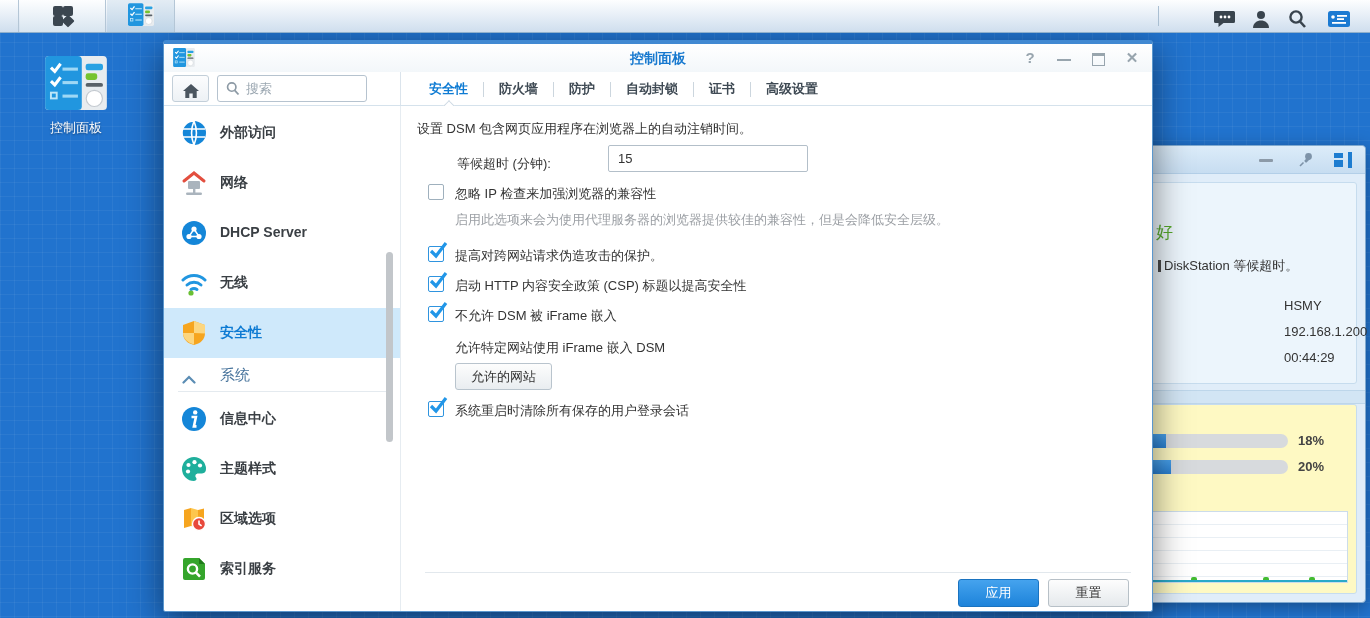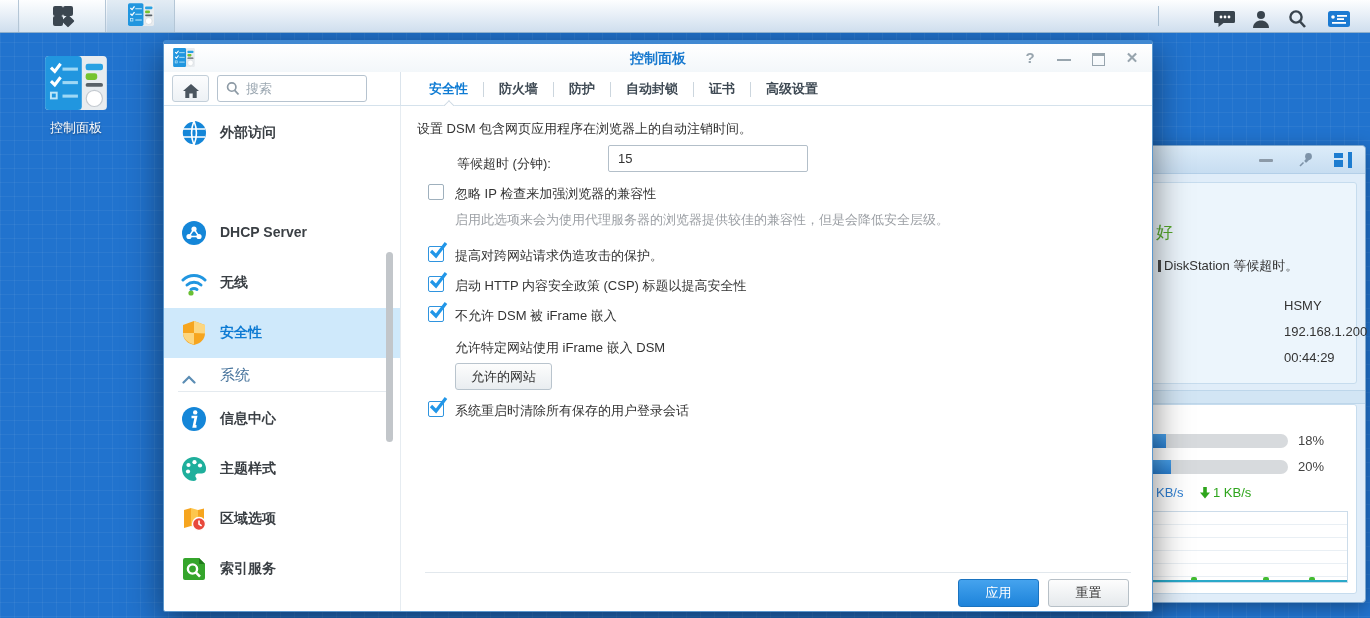--- a/index.html
+++ b/index.html
@@ -54,21 +54,21 @@
   .wg-panel-ic .b3 { right:0; top:0; width:4px; height:16px; }
   .wg-sec1 { position:absolute; left:8px; top:36px; right:8px; height:202px;
     background:#ecf5fc; border:1px solid #c6dcee; border-radius:3px; }
   .wg-ok { position:absolute; left:146px; top:38px; font-size:17px; color:#55a82a; }
   .wg-cut { position:absolute; left:148px; top:77px; width:3px; height:12px; background:#4a4a4a; }
   .wg-msg { position:absolute; left:154px; top:74px; font-size:13px; color:#333; }
   .wg-val { position:absolute; left:274px; font-size:13px; color:#333; }
   .wg-strip { position:absolute; left:0; top:244px; right:0; height:14px; background:#d2e5f4;
     border-top:1px solid #bdd6ea; border-bottom:1px solid #bdd6ea; }
   .wg-sec2 { position:absolute; left:8px; top:258px; right:8px; bottom:8px;
-    background:#ffffff; border:1px solid #c6dcee; border-radius:3px; }
+    background:#fef9c3; border:1px solid #c6dcee; border-radius:3px;font-weight:bold; }
   .bar-track { position:absolute; left:44px; width:234px; height:14px; background:#d7dadd; border-radius:7px; overflow:hidden; }
   .bar-fill { position:absolute; left:0; top:0; bottom:0; background:linear-gradient(#48a0ea,#2a7fd0); border-radius:7px 0 0 7px; }
   .bar-pct { position:absolute; left:288px; font-size:13px; color:#444; }
   .net-row { position:absolute; left:0; top:80px; right:0; height:18px; font-size:13px; }
   .net-up { position:absolute; left:146px; color:#2f7fd1; }
   .net-dn { position:absolute; left:190px; color:#2ea51c; }
   .net-dn svg { vertical-align:-2px; margin-right:3px; }
   .wg-chart { position:absolute; left:84px; right:8px; top:106px; height:72px; background:#fff; border:1px solid #ccdcea;
     background-image:repeating-linear-gradient(to bottom, transparent 0 12px, #e9eff4 12px 13px); }
   .wg-line { position:absolute; left:0; right:0; bottom:0; height:2px; background:#2aa9c9; }
@@ -242,27 +242,20 @@
 
     <div class="wg-sec2">
       <div class="bar-track" style="top:29px;">
         <span class="bar-fill" style="width:112px;"></span>
       </div>
       <div class="bar-pct" style="top:28px;">18%</div>
       <div class="bar-track" style="top:55px;">
         <span class="bar-fill" style="width:117px;"></span>
       </div>
       <div class="bar-pct" style="top:54px;">20%</div>
-      <div class="net-row">
-        <span class="net-up">KB/s</span>
-        <span class="net-dn"><svg width="10" height="12" viewBox="0 0 10 12">
-              <rect x="3.2" y="0" width="3.6" height="6" fill="#2ea51c"></rect>
-              <polygon points="0,5.4 10,5.4 5,11.5" fill="#2ea51c"></polygon>
-            </svg><span>1 KB/s</span></span>
-      </div>
       <div class="wg-chart">
         <span class="wg-line"></span>
         <span class="wg-bump" style="left:38px;"></span>
         <span class="wg-bump" style="left:96px;"></span>
         <span class="wg-bump" style="left:168px;"></span>
         <span class="wg-bump" style="left:214px;"></span>
       </div>
     </div>
   </div>
 
@@ -317,20 +310,31 @@
         <span class="ic">
           <svg width="26" height="26" viewBox="0 0 26 26">
               <circle cx="13" cy="13" r="12" fill="#1486d8"></circle>
             <path d="M13 1 a12 12 0 0 0 0 24 a17 24 0 0 1 0 -24z M13 1 a17 24 0 0 1 0 24" fill="none" stroke="#fff" stroke-width="1.6"></path>
             <path d="M2 9 h22 M2 17 h22" stroke="#fff" stroke-width="1.6" fill="none"></path>
             <circle cx="13" cy="13" r="11.2" fill="none" stroke="#1486d8" stroke-width="0"></circle>
           </svg>
         </span>
         <span class="lbl">外部访问</span>
       </div>
+      <div class="sb-item" style="top:52px;">
+        <span class="ic">
+          <svg width="26" height="26" viewBox="0 0 26 26">
+            <path d="M3 11 L13 3 L23 11" fill="none" stroke="#e34f3f" stroke-width="3" stroke-linecap="round"></path>
+            <rect x="7" y="11" width="12" height="8" rx="1" fill="#aab4bd"></rect>
+            <rect x="12" y="19" width="2.4" height="4" fill="#aab4bd"></rect>
+            <rect x="5" y="22.6" width="16" height="2.4" rx="1.2" fill="#aab4bd"></rect>
+          </svg>
+        </span>
+        <span class="lbl">网络</span>
+      </div>
       <div class="sb-item" style="top:102px;">
         <span class="ic">
           <svg width="26" height="26" viewBox="0 0 26 26">
               <circle cx="13" cy="13" r="12" fill="#1486d8"></circle>
             <circle cx="13" cy="9" r="2.6" fill="#fff"></circle>
               <circle cx="8" cy="16.5" r="2.6" fill="#fff"></circle>
               <circle cx="18" cy="16.5" r="2.6" fill="#fff"></circle>
             <path d="M13 9 L8 16.5 M13 9 L18 16.5 M8 16.5 H18" stroke="#fff" stroke-width="1.4"></path>
           </svg>
         </span>

